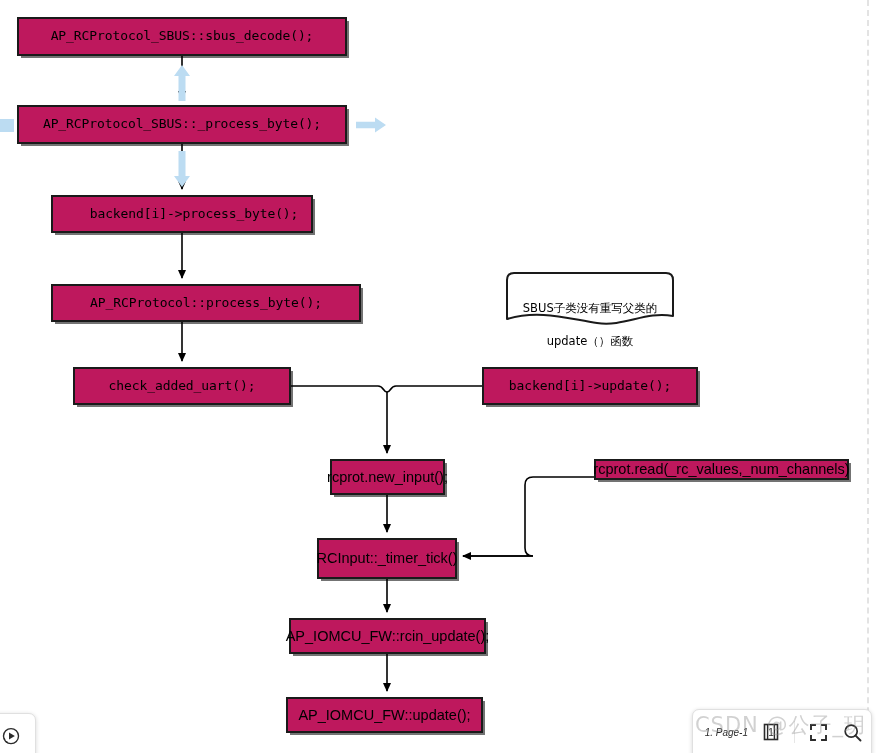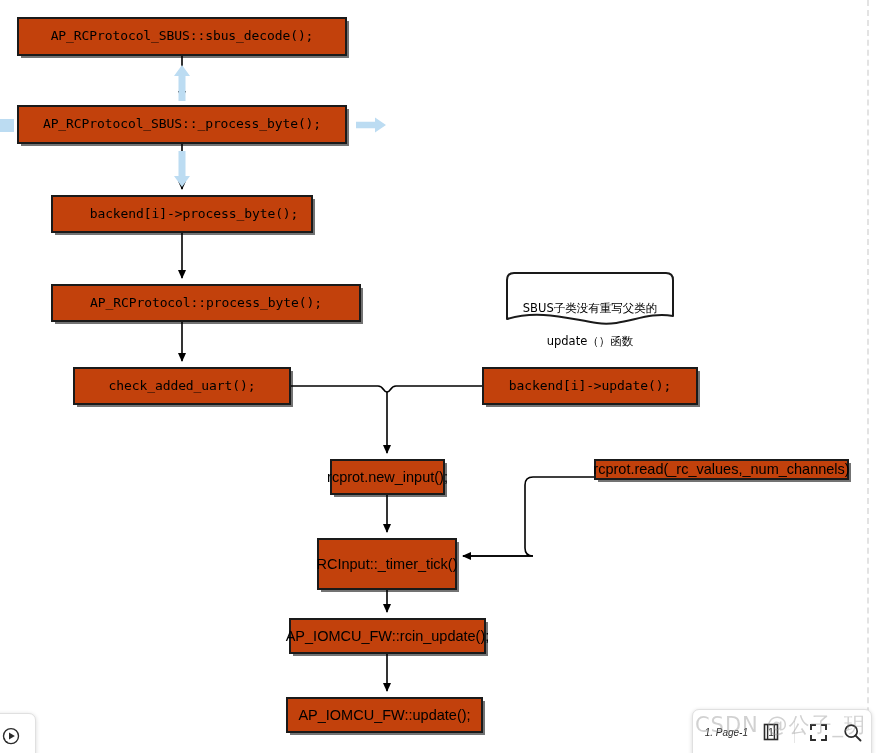--- a/index.html
+++ b/index.html
@@ -30,21 +30,21 @@
     top: 0;
     bottom: 0;
     width: 0;
     border-left: 2px dashed #e3e3e3;
   }
 
   
   .node {
     position: absolute;
     box-sizing: border-box;
-    background: #c2410c;
+    background: #be185d;
     border: 2px solid #1a1a1a;
     box-shadow: 3px 3px 0 -1px rgba(0,0,0,0.55);
     display: flex;
     align-items: center;
     justify-content: center;
     text-align: center;
     color: #000000;
     line-height: 1.15;
     white-space: nowrap;
   }
@@ -215,21 +215,21 @@
   </div>
 
   <div class="node sans" style="left:330px; top:459px; width:115px; height:36px;">
     <span>rcprot.new_input();</span>
   </div>
 
   <div class="node sans" style="left:594px; top:459px; width:255px; height:21px;">
     <span>rcprot.read(_rc_values,_num_channels)</span>
   </div>
 
-  <div class="node sans" style="left:317px; top:538px; width:140px; height:52px;">
+  <div class="node sans" style="left:317px; top:538px; width:140px; height:41px;">
     <span>RCInput::_timer_tick()</span>
   </div>
 
   <div class="node sans" style="left:289px; top:618px; width:197px; height:36px;">
     <span>AP_IOMCU_FW::rcin_update();</span>
   </div>
 
   <div class="node sans" style="left:286px; top:697px; width:197px; height:36px;">
     <span>AP_IOMCU_FW::update();</span>
   </div>

